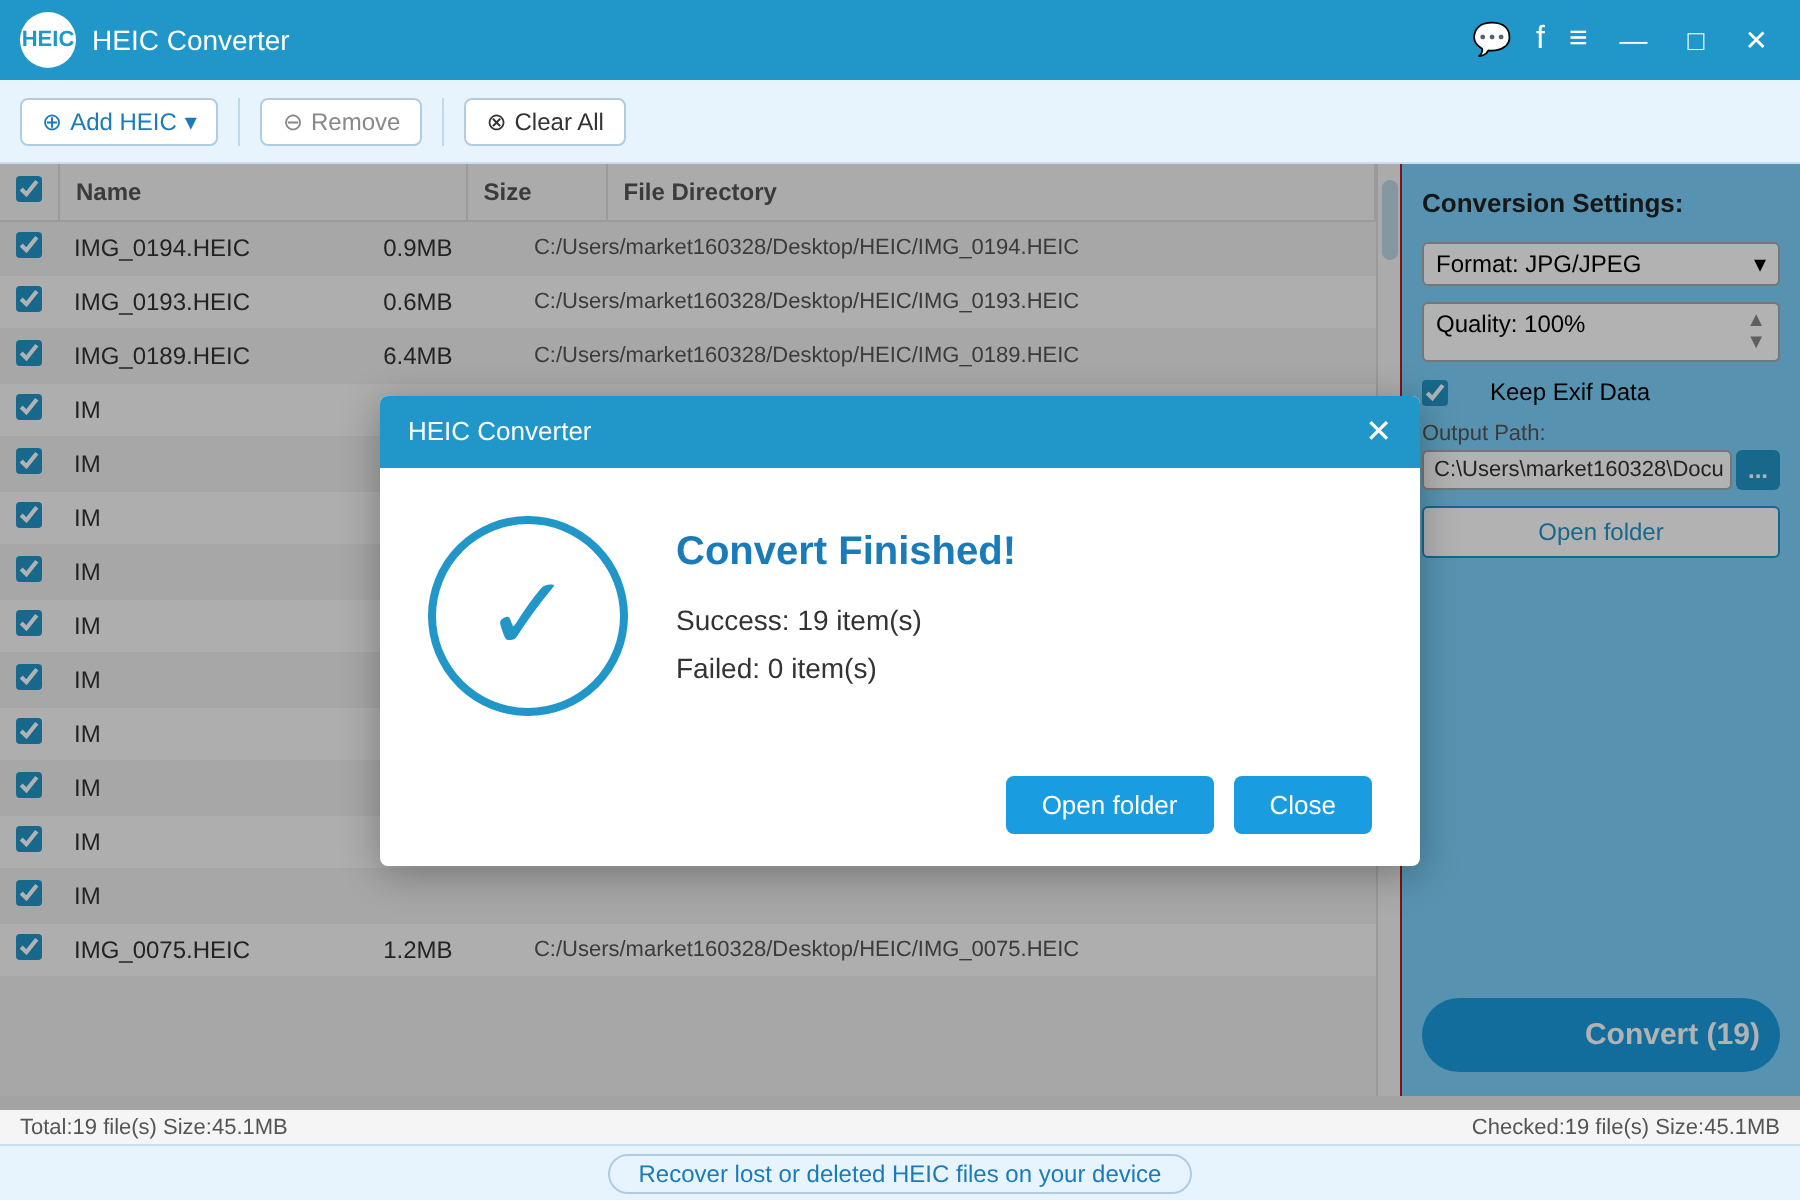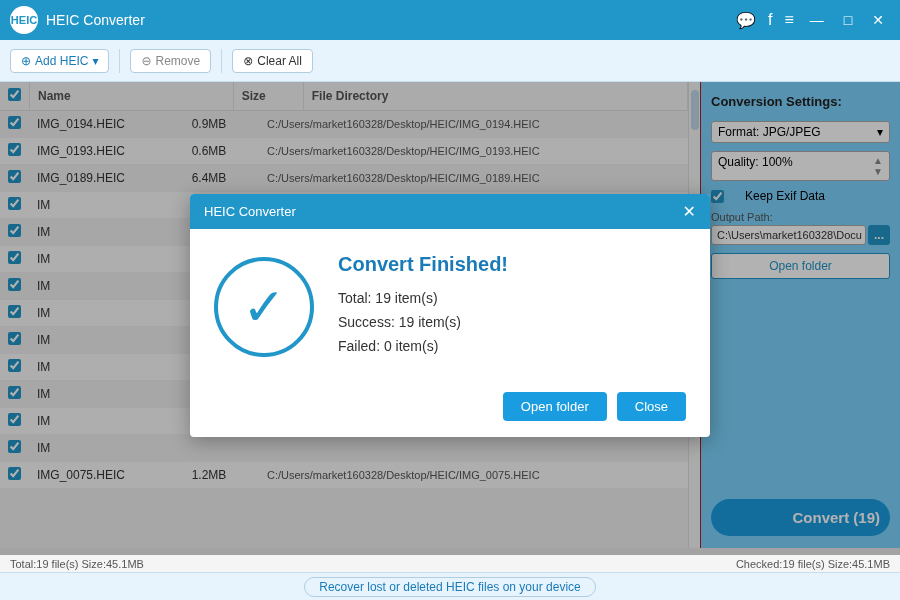--- a/index.html
+++ b/index.html
@@ -501,21 +501,20 @@
       </div>
 
       <div class="modal-body">
         <div class="modal-icon-area">
           <div class="modal-icon-circle">
             <span class="modal-check">✓</span>
           </div>
         </div>
         <div class="modal-content">
           <div class="modal-title">Convert Finished!</div>
-          <div class="modal-stat">Total: 19 item(s)</div>
           <div class="modal-stat">Success: 19 item(s)</div>
           <div class="modal-stat">Failed: 0 item(s)</div>
         </div>
       </div>
 
       <div class="modal-footer">
         <button class="modal-btn-open">Open folder</button>
         <button class="modal-btn-close">Close</button>
       </div>
     </div>

